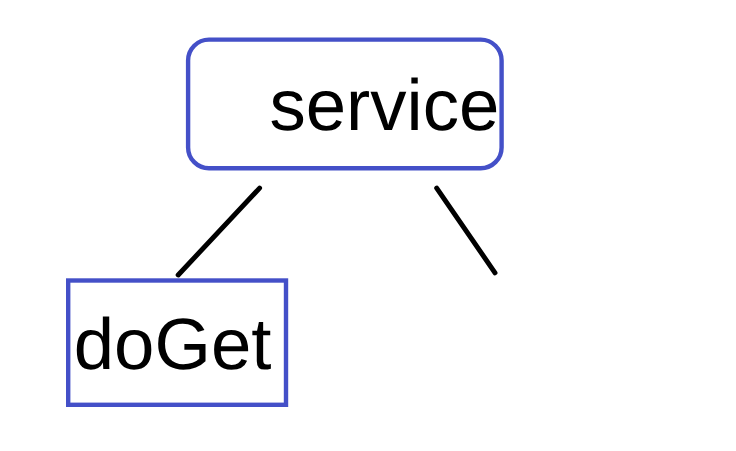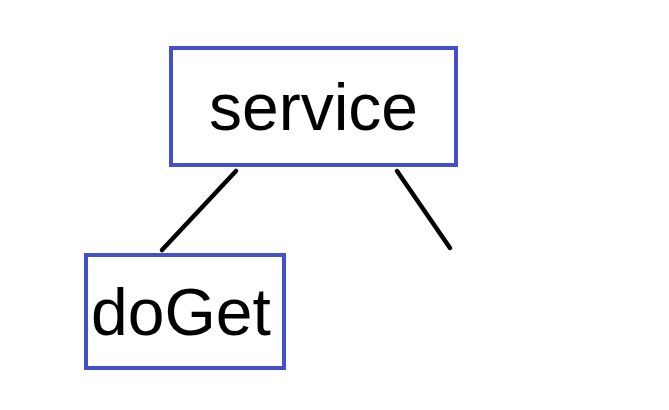--- a/index.html
+++ b/index.html
@@ -35,30 +35,30 @@
     border: 4px solid var(--box-border, #4450c8);
     background: #ffffff;
     display: flex;
     align-items: center;
     color: var(--label, #000000);
     font-size: 66px;
     line-height: 1;
     white-space: nowrap;
   }
   .node-service {
-    left: 169px; top: 46px;
+    left: 169px; top: 34px;
     width: 289px; height: 121px;
-    justify-content: center;
+    justify-content: flex-end;
+    border-radius: 21px;
   }
   .node-doget {
     left: 60px; top: 253px;
     width: 202px; height: 117px;
     justify-content: flex-start;
     padding-left: 3px;
-    margin-left: 24px;
   }
   .node-dopost {
     left: 377px; top: 253px;
     width: 221px; height: 112px;
     justify-content: flex-start;
     padding-left: 5px;
   }
 </style>
 </head>
 <body>

